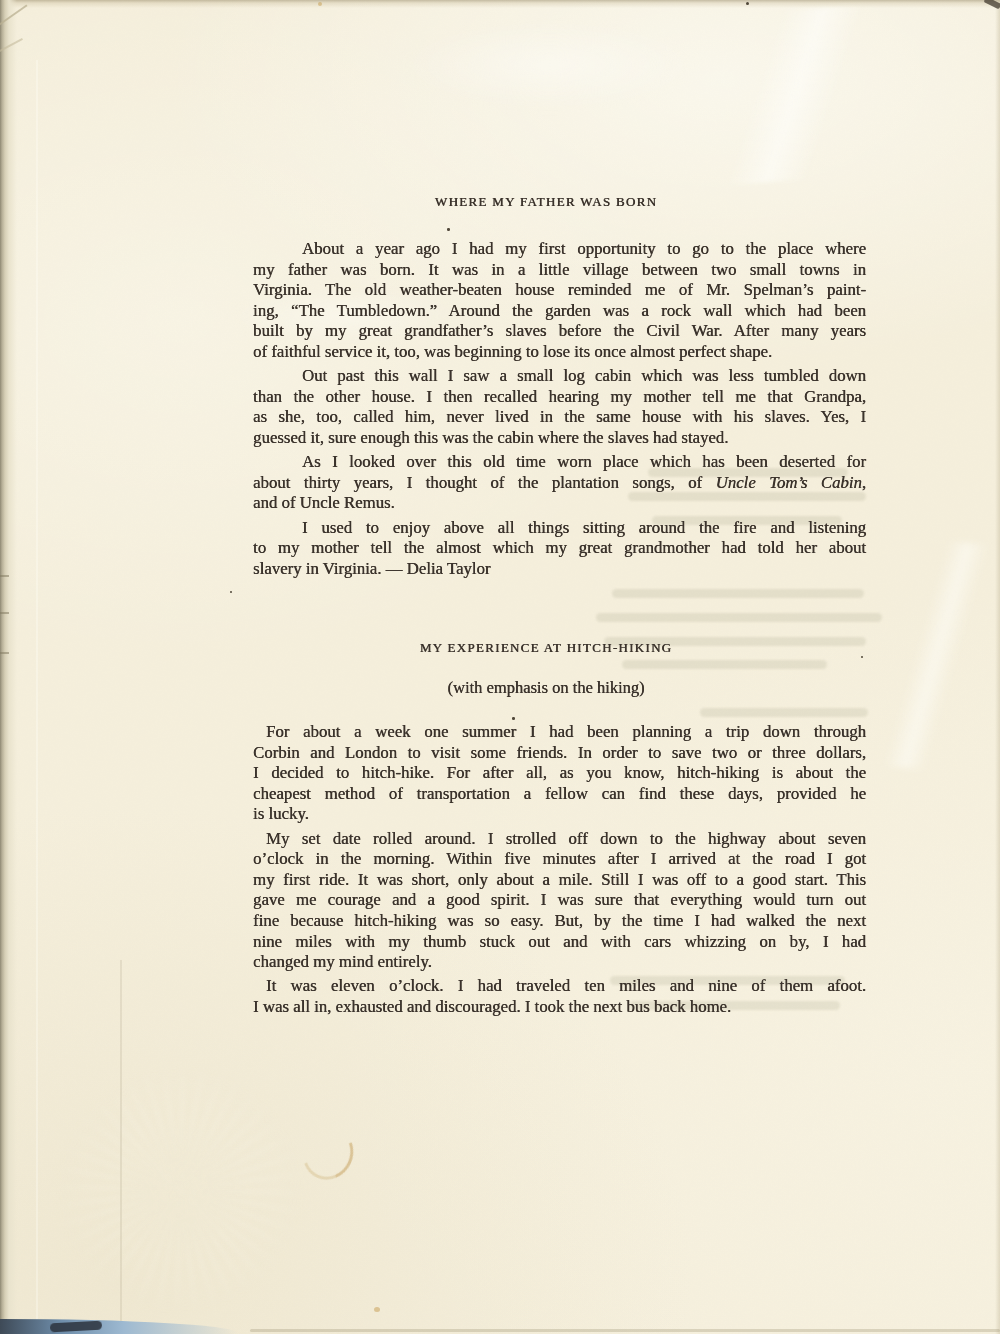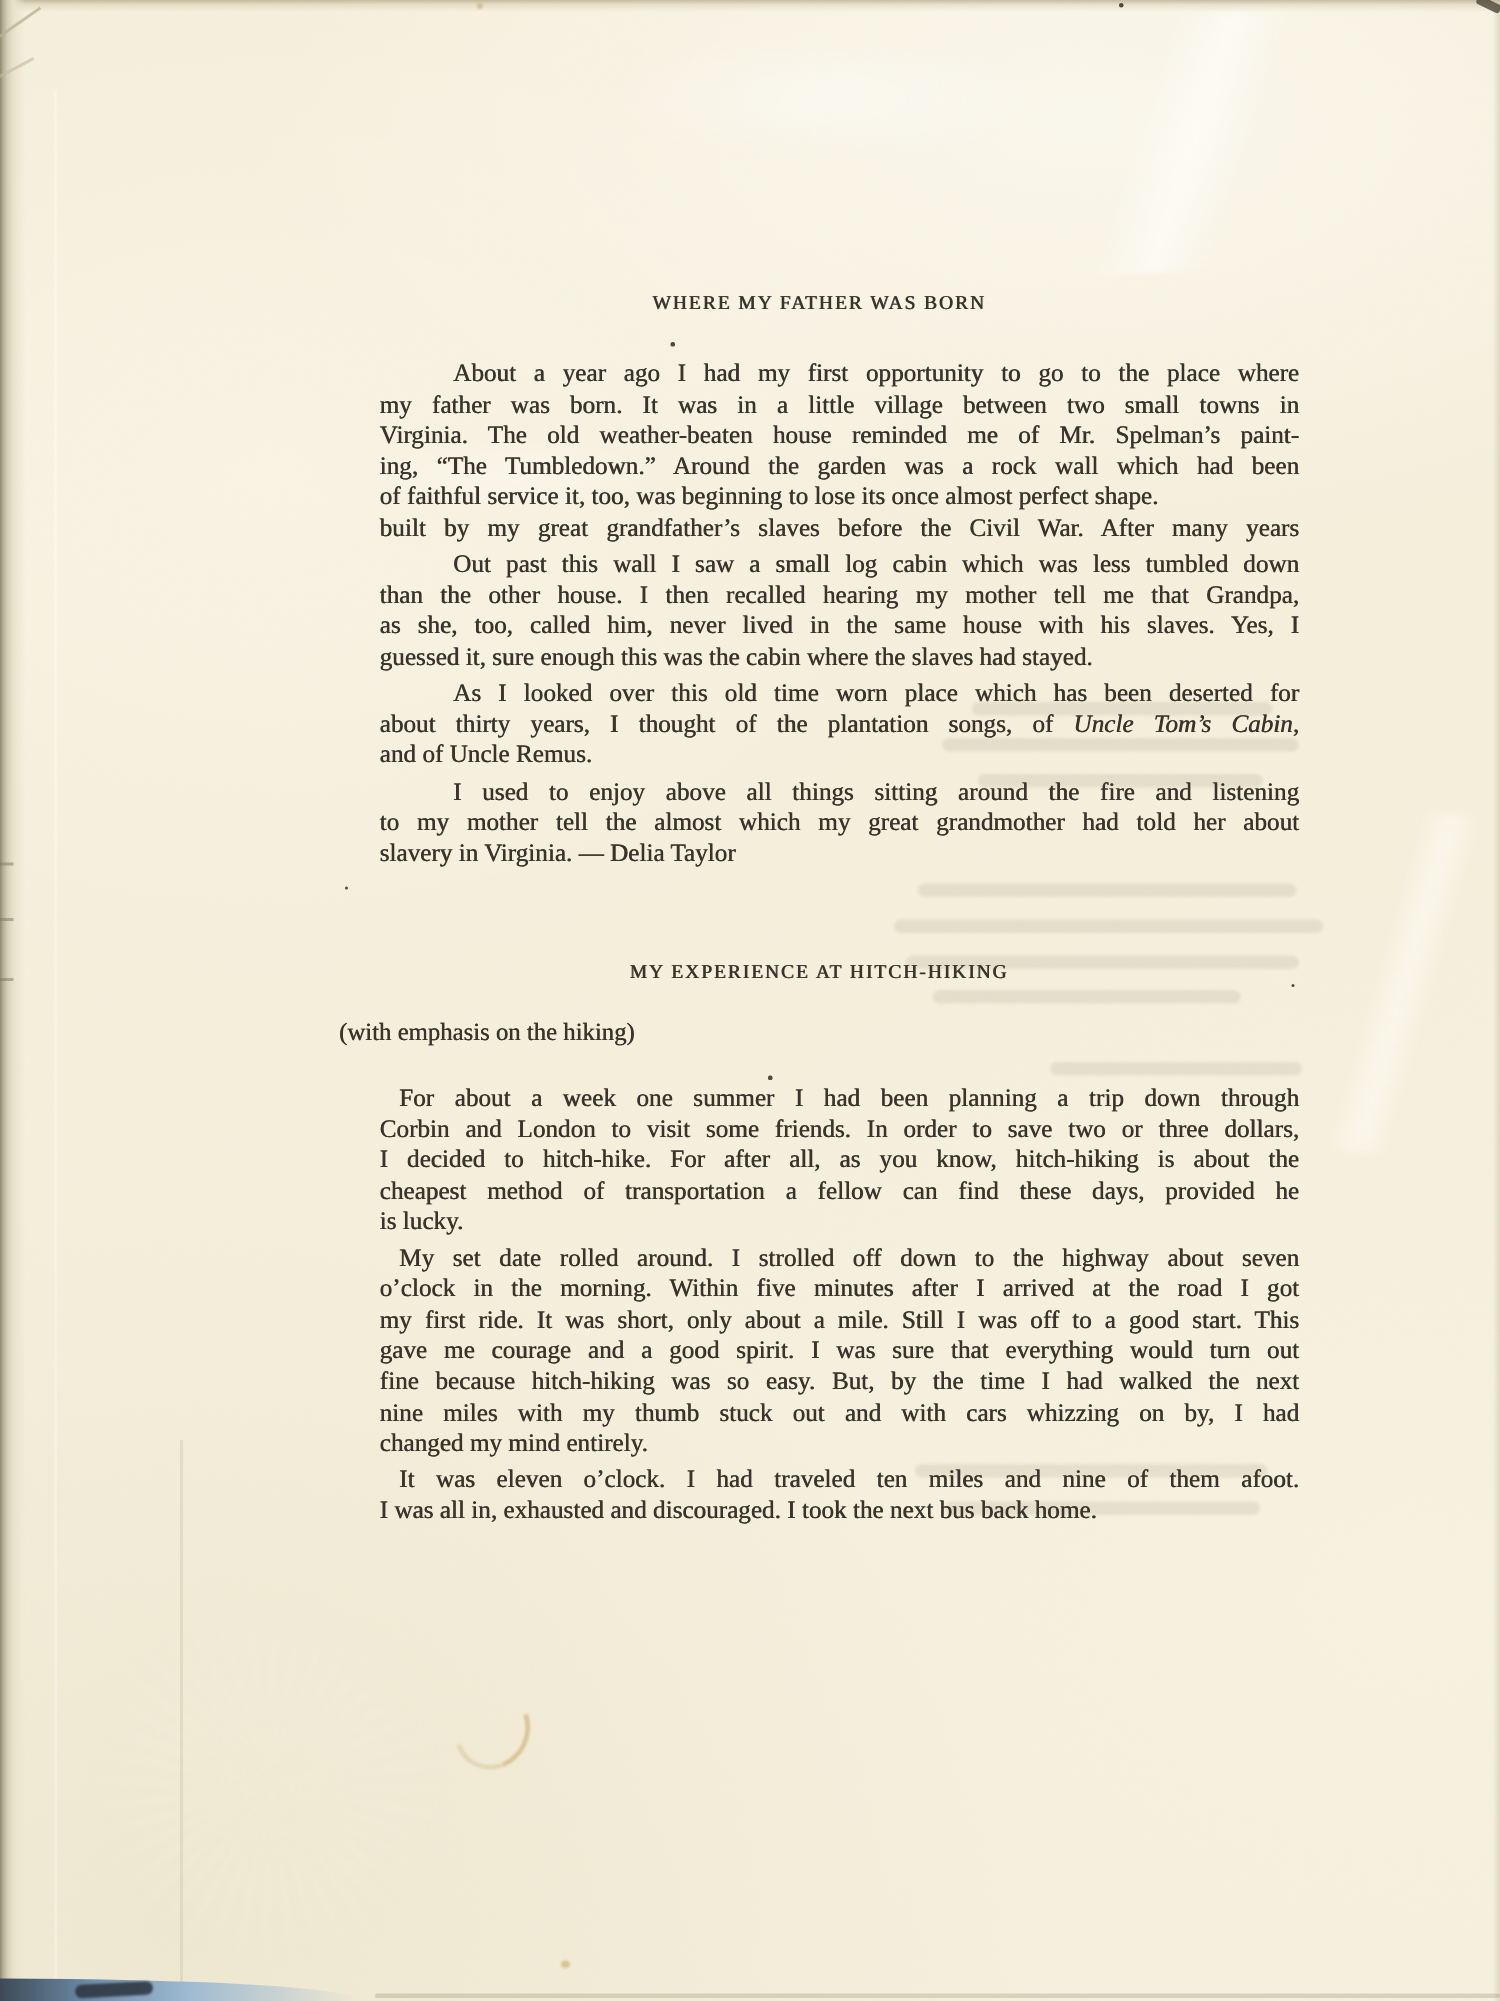--- a/index.html
+++ b/index.html
@@ -59,21 +59,21 @@
     border-top-right-radius:100% 95%;}
   .mark-tr{position:absolute;left:984px;top:0px;width:17px;height:6px;background:#4c4538;border-radius:2px;transform:rotate(26deg);opacity:0.8;}
   .fold-line-a{position:absolute;left:36px;top:60px;bottom:0;width:2px;background:rgba(255,255,250,0.30);}
   .fold-line-b{position:absolute;left:120px;top:960px;bottom:6px;width:2px;background:rgba(160,150,120,0.18);}
   
   .essay{position:absolute;left:226px;width:640px;color:#3b332c;}
   .essay-title{
     margin:0;font-size:13px;font-weight:normal;line-height:26px;text-align:center;
     letter-spacing:1.3px;text-shadow:0.5px 0 0 currentColor;
   }
-  .essay-subtitle{font-size:16.5px;line-height:22px;margin-top:16px;text-shadow:0.3px 0 0 currentColor;}
+  .essay-subtitle{font-size:16.5px;line-height:22px;text-align:center;margin-top:16px;text-shadow:0.3px 0 0 currentColor;}
   .essay-body{font-size:16.8px;}
   .essay-1 .essay-body{margin-top:24px;}
   .essay-2 .essay-body{margin-top:23px;}
   .para + .para{margin-top:3.6px;}
   .line{
     height:20.6px;line-height:20.6px;white-space:nowrap;
     text-align:justify;text-align-last:justify;
     text-shadow:0.35px 0 0 currentColor;
     margin-left:27px;
   }
@@ -139,22 +139,22 @@
   <div class="speck" style="left:746px;top:2px;width:3px;height:3px;"></div>
 
   <section class="essay essay-1" style="top:189px;">
     <h2 class="essay-title">WHERE MY FATHER WAS BORN</h2>
     <div class="essay-body">
         <div class="para">
           <div class="line first">About a year ago I had my first opportunity to go to the place where</div>
           <div class="line">my father was born. It was in a little village between two small towns in</div>
           <div class="line">Virginia. The old weather-beaten house reminded me of Mr. Spelman’s paint-</div>
           <div class="line">ing, “The Tumbledown.” Around the garden was a rock wall which had been</div>
+          <div class="line">built by my great grandfather’s slaves before the Civil War. After many years</div>
           <div class="line last">of faithful service it, too, was beginning to lose its once almost perfect shape.</div>
-          <div class="line">built by my great grandfather’s slaves before the Civil War. After many years</div>
         </div>
         <div class="para">
           <div class="line first">Out past this wall I saw a small log cabin which was less tumbled down</div>
           <div class="line">than the other house. I then recalled hearing my mother tell me that Grandpa,</div>
           <div class="line">as she, too, called him, never lived in the same house with his slaves. Yes, I</div>
           <div class="line last">guessed it, sure enough this was the cabin where the slaves had stayed.</div>
         </div>
         <div class="para">
           <div class="line first">As I looked over this old time worn place which has been deserted for</div>
           <div class="line">about thirty years, I thought of the plantation songs, of <i>Uncle Tom’s Cabin</i>,</div>

